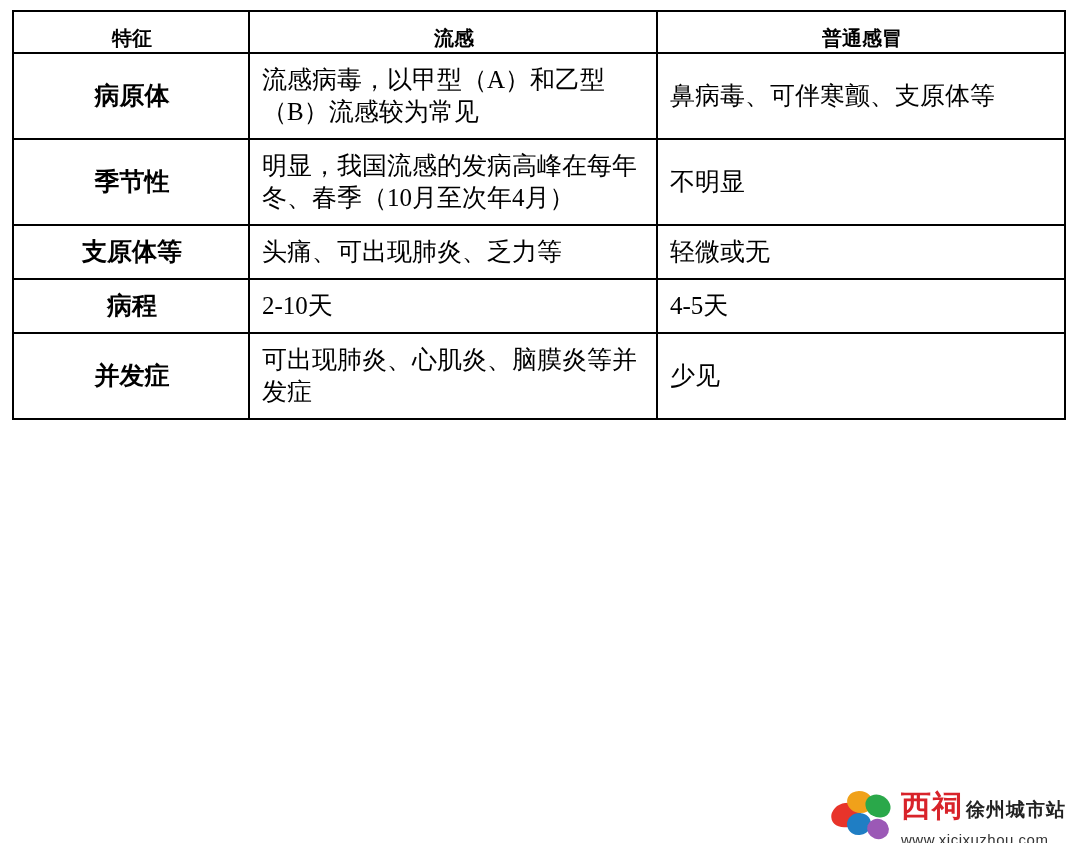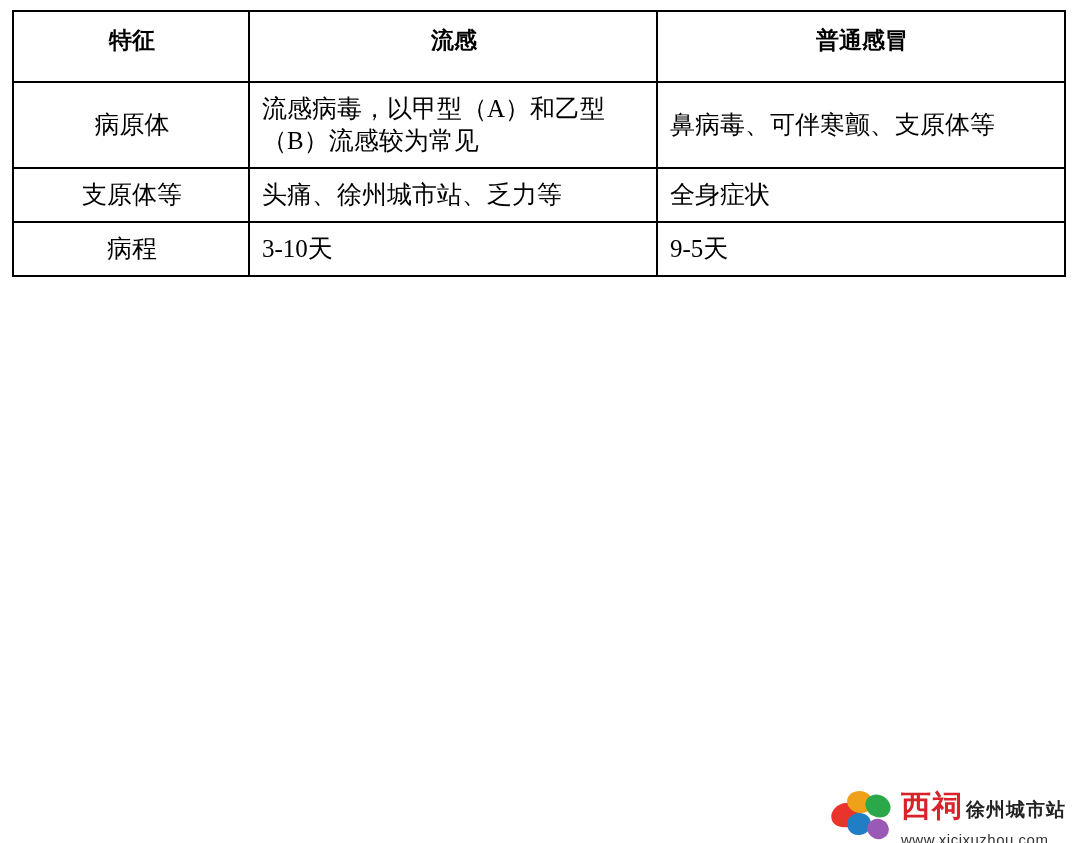--- a/index.html
+++ b/index.html
@@ -35,27 +35,27 @@
     color: #000000;
     padding: 10px 10px 10px 12px;
   }
   col.c-feature { width: 236px; }
   col.c-flu { width: 408px; }
   col.c-cold { width: 408px; }
 
   tr.header-row td {
     text-align: center;
     font-weight: bold;
-    font-size: 23px;
+    font-size: 20px;
     padding-top: 14px;
-    padding-bottom: 26px;
+    padding-bottom: 0;
   }
   td.feature-cell {
     text-align: center;
-    font-weight: normal;
+    font-weight: bold;
     font-size: 26px;
   }
   td.value-cell {
     text-align: left;
   }
   .watermark {
     position: absolute;
     right: 14px;
     bottom: 6px;
     display: flex;
@@ -121,35 +121,45 @@
         <td>普通感冒</td>
       </tr>
 
       <tr>
         <td class="feature-cell">病原体</td>
         <td class="value-cell">流感病毒，以甲型（A）和乙型（B）流感较为常见</td>
         <td class="value-cell">鼻病毒、可伴寒颤、支原体等</td>
       </tr>
 
 
+      <tr>
+        <td class="feature-cell">季节性</td>
+        <td class="value-cell">明显，我国流感的发病高峰在每年冬、春季（10月至次年4月）</td>
+        <td class="value-cell">不明显</td>
+      </tr>
 
 
       <tr>
         <td class="feature-cell">支原体等</td>
-        <td class="value-cell">头痛、徐州城市站、乏力等</td>
-        <td class="value-cell">全身症状</td>
+        <td class="value-cell">头痛、可出现肺炎、乏力等</td>
+        <td class="value-cell">轻微或无</td>
       </tr>
 
 
       <tr>
         <td class="feature-cell">病程</td>
-        <td class="value-cell">3-10天</td>
-        <td class="value-cell">9-5天</td>
+        <td class="value-cell">2-10天</td>
+        <td class="value-cell">4-5天</td>
       </tr>
 
+      <tr>
+        <td class="feature-cell">并发症</td>
+        <td class="value-cell">可出现肺炎、心肌炎、脑膜炎等并发症</td>
+        <td class="value-cell">少见</td>
+      </tr>
     </tbody>
   </table>
 
   <div class="watermark">
     <span class="wm-flower">
       <span class="wm-petal p1"></span>
       <span class="wm-petal p2"></span>
       <span class="wm-petal p3"></span>
       <span class="wm-petal p4"></span>
       <span class="wm-petal p5"></span>

